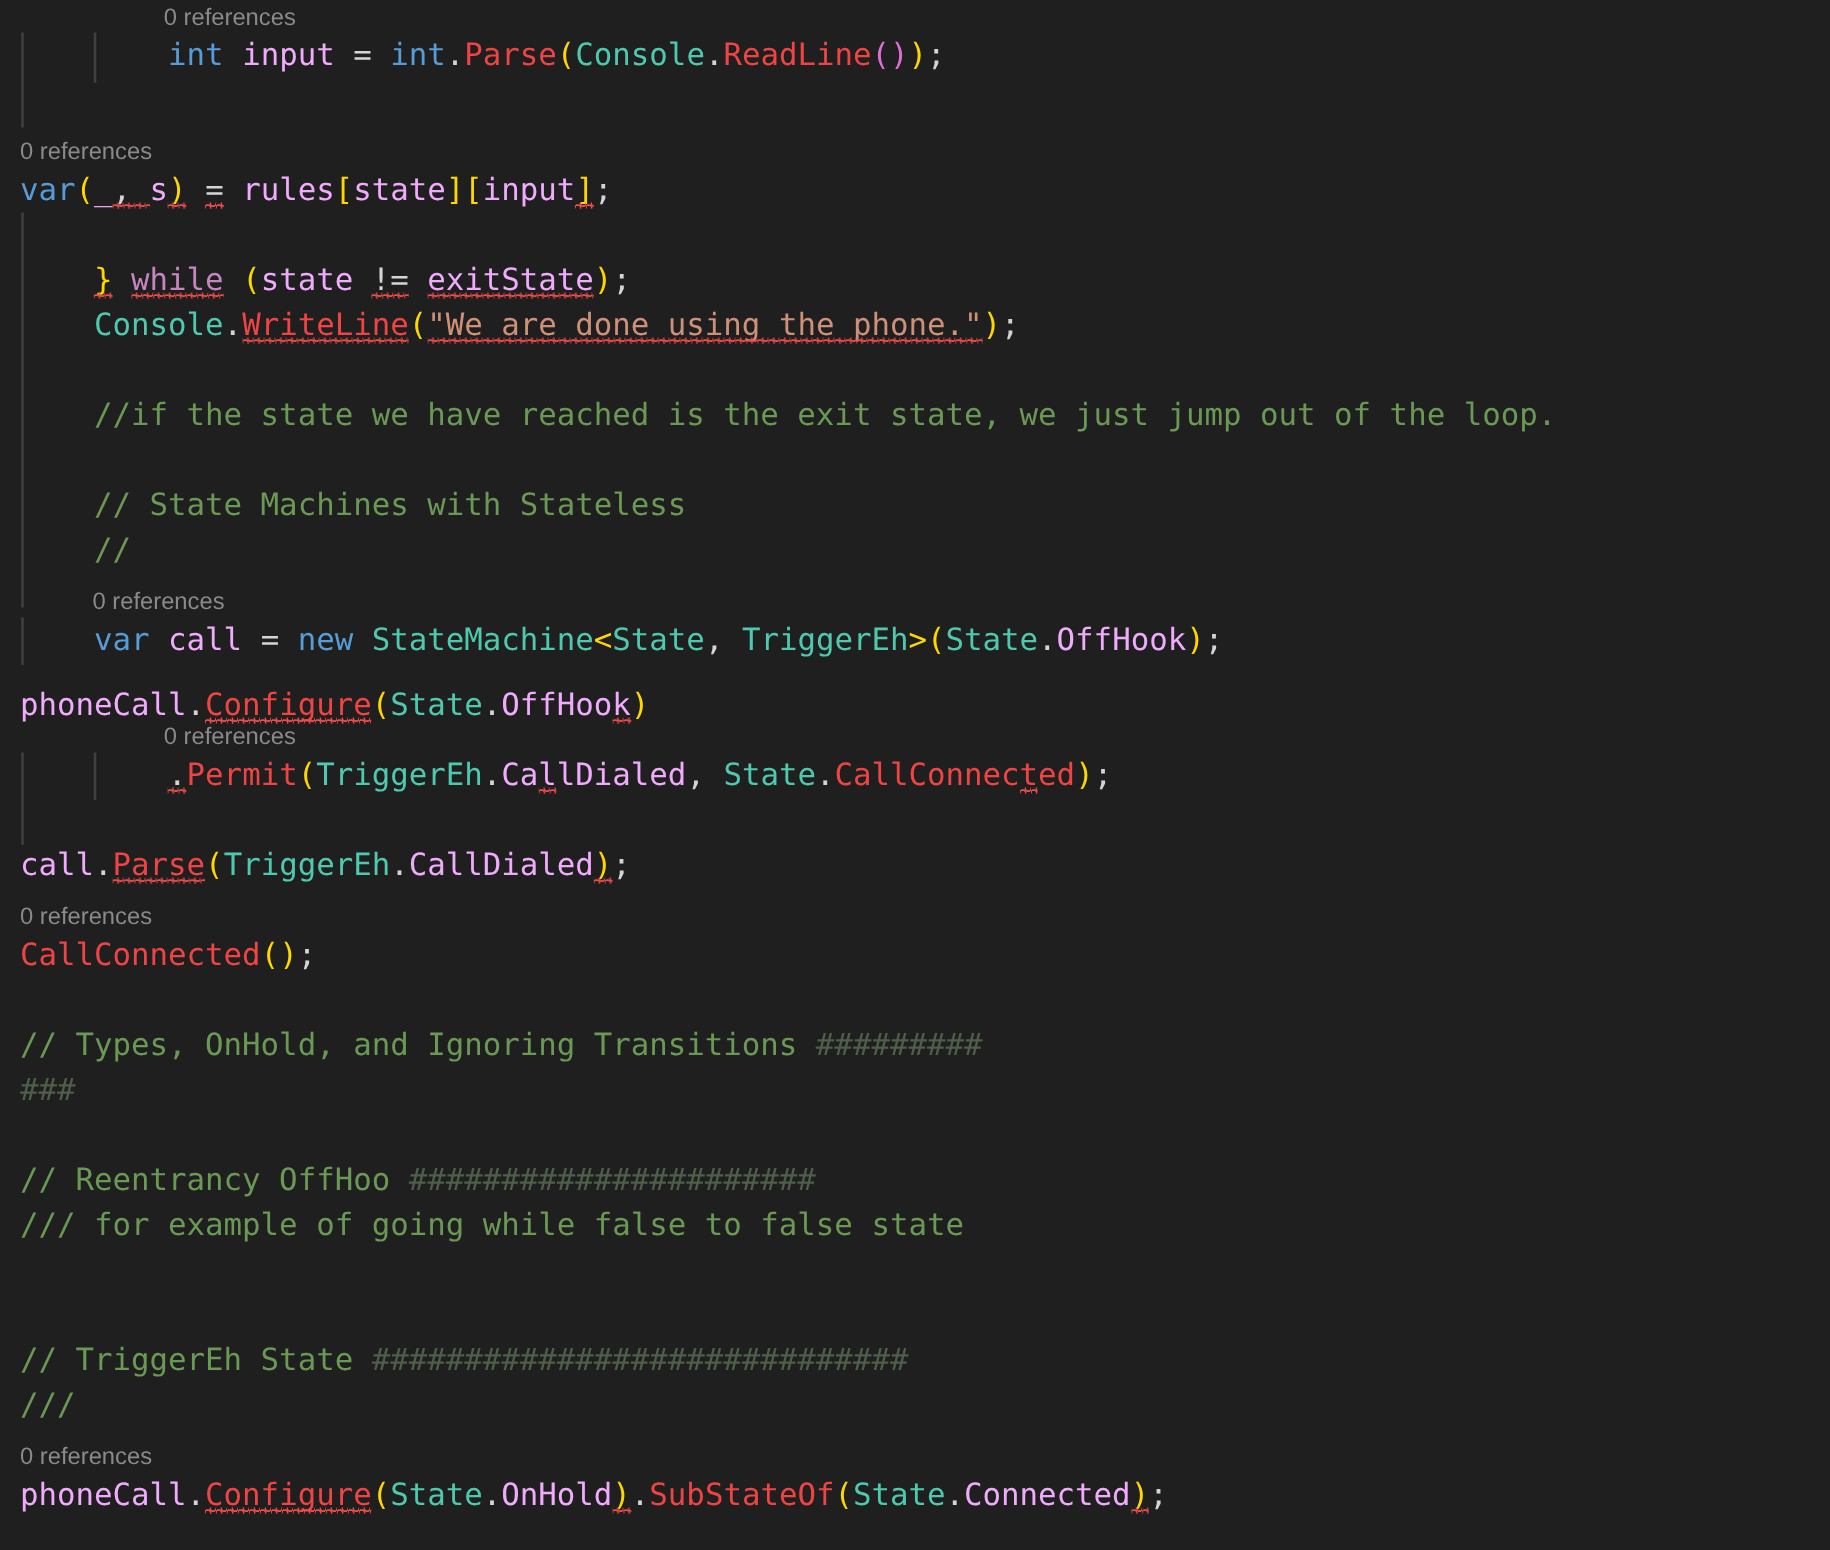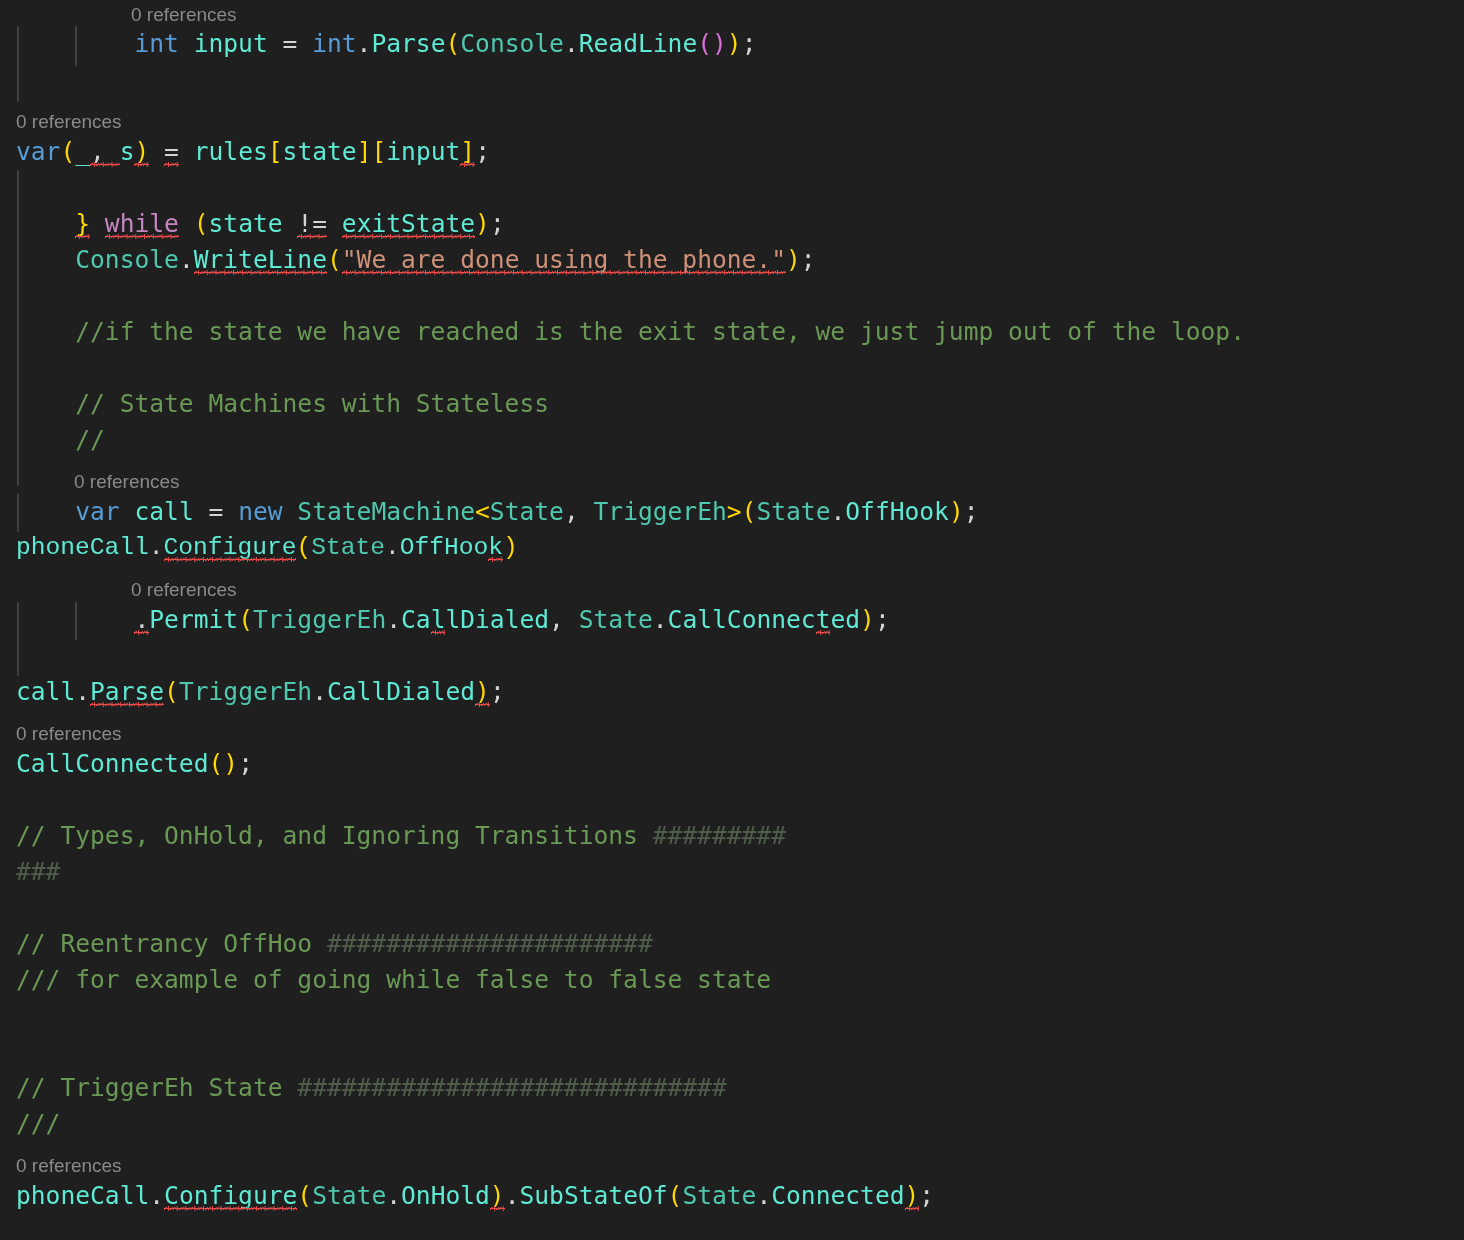--- a/index.html
+++ b/index.html
@@ -41,22 +41,22 @@
     font-size: 19px;
     color: #8a8a8a;
     height: 30px;
     line-height: 30px;
     cursor: pointer;
   }
 
   
   .kw        { color: #569cd6; }  
   .ctl       { color: #c586c0; }  
-  .id        { color: #5eead4; }  
-  .fn        { color: #5eead4; }  
+  .id        { color: #f0abfc; }  
+  .fn        { color: #ef4444; }  
   .type      { color: #4ec9b0; }  
   .str       { color: #ce9178; }  
   .cmt       { color: #6a9955; }  
   .cmthash   { color: #4f5e4a; }  
   .op        { color: #d4d4d4; }  
   .p1        { color: #ffd700; }  
   .p2        { color: #da70d6; }
 
   
   .sq {
@@ -110,21 +110,21 @@
 
   <div id="code-layer">
       <div class="row code" style="top: 26px; left: 16px;"><span class="op">        </span><span class="kw">int</span><span class="op"> </span><span class="id">input</span><span class="op"> = </span><span class="kw">int</span><span class="op">.</span><span class="fn">Parse</span><span class="p1">(</span><span class="type">Console</span><span class="op">.</span><span class="fn">ReadLine</span><span class="p2">()</span><span class="p1">)</span><span class="op">;</span></div>
       <div class="row code" style="top: 134px; left: 16px;"><span class="kw">var</span><span class="p1">(</span><span class="id">_</span><span class="op sq">, </span><span class="id">s</span><span class="p1 sq">)</span><span class="op"> </span><span class="op sq">=</span><span class="op"> </span><span class="id">rules</span><span class="p1">[</span><span class="id">state</span><span class="p1">][</span><span class="id">input</span><span class="p1 sq">]</span><span class="op">;</span></div>
       <div class="row code" style="top: 206px; left: 16px;"><span class="op">    </span><span class="p1 sq">}</span><span class="op"> </span><span class="ctl sq">while</span><span class="op"> </span><span class="p1">(</span><span class="id">state</span><span class="op"> </span><span class="op sq">!=</span><span class="op"> </span><span class="id sq">exitState</span><span class="p1">)</span><span class="op">;</span></div>
       <div class="row code" style="top: 242px; left: 16px;"><span class="op">    </span><span class="type">Console</span><span class="op">.</span><span class="fn sq">WriteLine</span><span class="p1">(</span><span class="str sq">"We are done using the phone."</span><span class="p1">)</span><span class="op">;</span></div>
       <div class="row code" style="top: 314px; left: 16px;"><span class="cmt">    //if the state we have reached is the exit state, we just jump out of the loop.</span></div>
       <div class="row code" style="top: 386px; left: 16px;"><span class="cmt">    // State Machines with Stateless</span></div>
       <div class="row code" style="top: 422px; left: 16px;"><span class="cmt">    //</span></div>
       <div class="row code" style="top: 494px; left: 16px;"><span class="op">    </span><span class="kw">var</span><span class="op"> </span><span class="id">call</span><span class="op"> = </span><span class="kw">new</span><span class="op"> </span><span class="type">StateMachine</span><span class="p1">&lt;</span><span class="type">State</span><span class="op">, </span><span class="type">TriggerEh</span><span class="p1">&gt;(</span><span class="type">State</span><span class="op">.</span><span class="id">OffHook</span><span class="p1">)</span><span class="op">;</span></div>
-      <div class="row code" style="top: 530px; left: 16px; font-family: Liberation Mono, monospace;"><span class="id">phoneCall</span><span class="op">.</span><span class="fn sq">Configure</span><span class="p1">(</span><span class="type">State</span><span class="op">.</span><span class="id">OffHoo</span><span class="id sq">k</span><span class="p1">)</span></div>
+      <div class="row code" style="top: 546px; left: 16px;"><span class="id">phoneCall</span><span class="op">.</span><span class="fn sq">Configure</span><span class="p1">(</span><span class="type">State</span><span class="op">.</span><span class="id">OffHoo</span><span class="id sq">k</span><span class="p1">)</span></div>
       <div class="row code" style="top: 602px; left: 16px;"><span class="op">        </span><span class="op sq">.</span><span class="fn">Permit</span><span class="p1">(</span><span class="type">TriggerEh</span><span class="op">.</span><span class="id">Ca</span><span class="id sq">l</span><span class="id">lDialed</span><span class="op">, </span><span class="type">State</span><span class="op">.</span><span class="fn">CallConnec</span><span class="fn sq">t</span><span class="fn">ed</span><span class="p1">)</span><span class="op">;</span></div>
       <div class="row code" style="top: 674px; left: 16px;"><span class="id">call</span><span class="op">.</span><span class="fn sq">Parse</span><span class="p1">(</span><span class="type">TriggerEh</span><span class="op">.</span><span class="id">CallDialed</span><span class="p1 sq">)</span><span class="op">;</span></div>
       <div class="row code" style="top: 746px; left: 16px;"><span class="fn">CallConnected</span><span class="p1">()</span><span class="op">;</span></div>
       <div class="row code" style="top: 818px; left: 16px;"><span class="cmt">// Types, OnHold, and Ignoring Transitions </span><span class="cmthash">#########</span></div>
       <div class="row code" style="top: 854px; left: 16px;"><span class="cmthash">###</span></div>
       <div class="row code" style="top: 926px; left: 16px;"><span class="cmt">// Reentrancy OffHoo </span><span class="cmthash">######################</span></div>
       <div class="row code" style="top: 962px; left: 16px;"><span class="cmt">/// for example of going while false to false state</span></div>
       <div class="row code" style="top: 1070px; left: 16px;"><span class="cmt">// TriggerEh State </span><span class="cmthash">#############################</span></div>
       <div class="row code" style="top: 1106px; left: 16px;"><span class="cmt">///</span></div>
       <div class="row code" style="top: 1178px; left: 16px;"><span class="id">phoneCall</span><span class="op">.</span><span class="fn sq">Configure</span><span class="p1">(</span><span class="type">State</span><span class="op">.</span><span class="id">OnHold</span><span class="p1 sq">)</span><span class="op">.</span><span class="fn">SubStateOf</span><span class="p1">(</span><span class="type">State</span><span class="op">.</span><span class="id">Connected</span><span class="p1 sq">)</span><span class="op">;</span></div>

